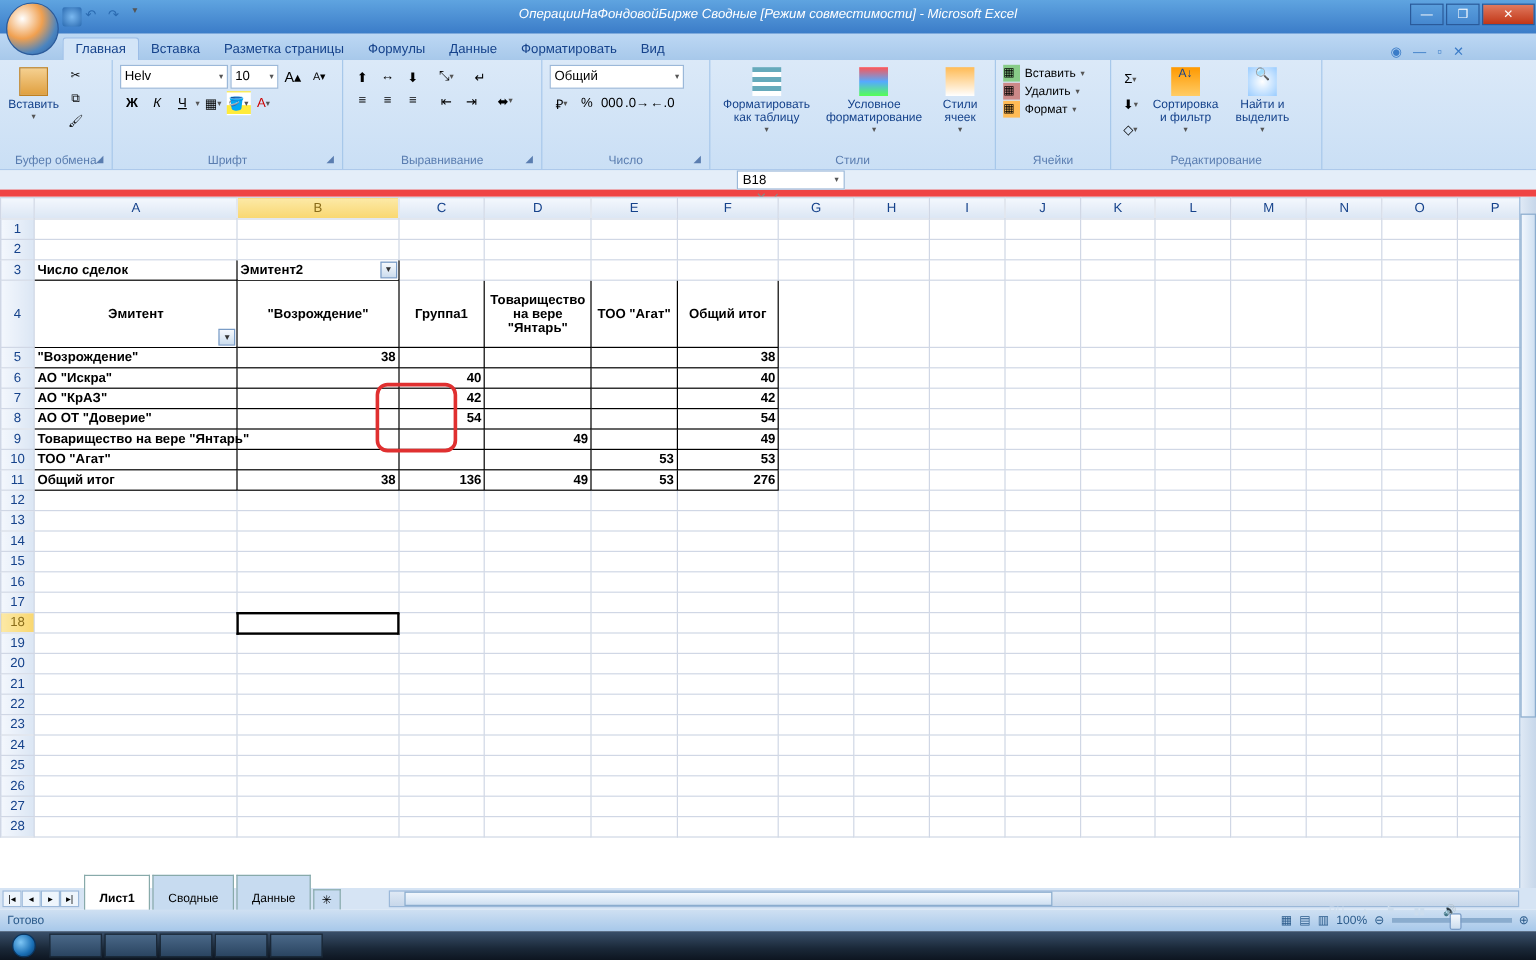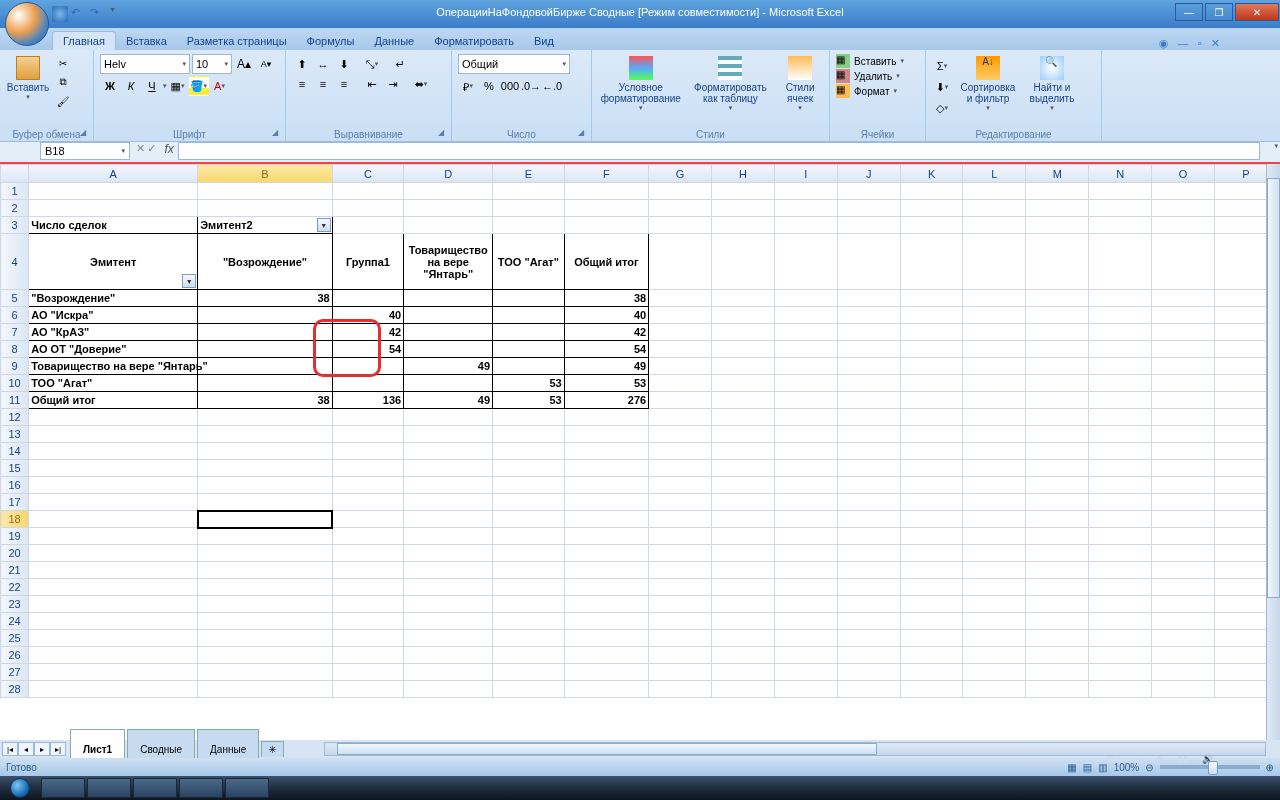--- a/index.html
+++ b/index.html
@@ -3,21 +3,21 @@
 <meta charset="utf-8">
 <style>
 * { margin:0; padding:0; box-sizing:border-box; font-family:Tahoma,Arial,sans-serif; }
 body { width:1280px; height:800px; overflow:hidden; background:#fff; position:relative; }
 
 
 .titlebar { height:28px; background:linear-gradient(#5fa4e0,#3b7cc8); display:flex; align-items:center; font-size:11px; color:#fff; position:relative; }
 .titlebar .left { display:flex; align-items:center; padding-left:4px; }
 .qat { display:flex; gap:3px; padding-left:4px; }
 .qat span { width:16px; height:16px; }
-.title-text { position:absolute; left:0; right:0; text-align:center; top:6px; pointer-events:none; }
+.title-text { position:absolute; left:0; right:0; text-align:center; top:6px; pointer-events:none;font-style:italic; }
 .win-controls { position:absolute; right:0; top:0; display:flex; }
 .win-btn { width:28px; height:18px; border:1px solid #2a5a9a; margin:3px 1px; display:flex; align-items:center; justify-content:center; font-size:10px; color:#fff; }
 .close-btn { width:44px; background:linear-gradient(#e07a5f,#c23616); }
 
 
 .office-circle { position:absolute; left:5px; top:2px; width:44px; height:44px; border-radius:50%; background:radial-gradient(circle at 30% 30%,#fff,#f0a050 40%,#4a84c0 70%,#2a5a9a); border:1px solid #2a5a9a; z-index:10; }
 
 
 .ribbon-tabs { height:22px; background:linear-gradient(#bdd8f4,#a7c8ea); display:flex; align-items:end; padding-left:52px; font-size:11px; color:#15428b; }
 .ribbon-tab { padding:3px 10px; cursor:default; }
@@ -39,21 +39,21 @@
 .font-select { width:90px; height:20px; background:#fff; border:1px solid #9bb8d9; font-size:11px; padding:1px 3px; display:flex; align-items:center; justify-content:space-between; }
 .size-select { width:40px; height:20px; background:#fff; border:1px solid #9bb8d9; font-size:11px; padding:1px 3px; display:flex; align-items:center; justify-content:space-between; }
 .btn-row { display:flex; gap:1px; }
 .tb { width:20px; height:20px; border:1px solid transparent; display:flex; align-items:center; justify-content:center; font-size:11px; }
 
 .num-select { width:112px; height:20px; background:#fff; border:1px solid #9bb8d9; font-size:11px; padding:1px 3px; display:flex; align-items:center; justify-content:space-between; }
 
 .dialog-launcher { position:absolute; right:1px; bottom:1px; width:12px; height:12px; font-size:8px; color:#5a7db0; }
 
 
-.formula-row { height:22px; background:#e4eef9; border-bottom:2px solid #ef4444; display:flex; align-items:flex-start; font-size:11px; }
+.formula-row { height:22px; background:#e4eef9; border-bottom:6px solid #ef4444; display:flex; align-items:center; font-size:11px;flex-direction:column; }
 .name-box { width:90px; height:18px; background:#fff; border:1px solid #9bb8d9; margin:0 2px 0 40px; padding:1px 4px; display:flex; align-items:center; justify-content:space-between; }
 .fb-btns { display:flex; gap:2px; padding:0 4px; color:#888; }
 .formula-bar { flex:1; height:18px; background:#fff; border:1px solid #9bb8d9; margin-right:14px; }
 .fx { font-style:italic; font-size:12px; color:#555; padding:0 4px; }
 
 
 .sheet-wrap { position:absolute; top:164px; left:0; right:0; bottom:60px; overflow:hidden; background:#fff; }
 .sheet { border-collapse:collapse; table-layout:fixed; font-size:11px; font-family:Helv,Arial,sans-serif; width:1278px; }
 .sheet th, .sheet td { border:1px solid #d0d7e5; height:17px; padding:0 2px; white-space:nowrap; overflow:hidden; }
 .sheet thead th { background:linear-gradient(#f3f7fd,#dbe6f4); color:#15428b; font-weight:normal; text-align:center; height:18px; }
@@ -224,28 +224,28 @@
         <div class="tb">.0→</div>
         <div class="tb">←.0</div>
       </div>
     </div>
     <div class="ribbon-group-label">Число</div>
     <div class="dialog-launcher">◢</div>
   </div>
 
   <div class="ribbon-group" style="width:238px">
     <div class="group-body">
+      <div class="big-btn" style="width:86px">
+        <div class="ico" style="background:repeating-linear-gradient(#6ab 0 4px,#fff 4px 8px)"></div>
+        <span>Форматировать как таблицу</span>
+          <span class="dd">▾</span>
+      </div>
       <div class="big-btn" style="width:90px">
         <div class="ico" style="background:linear-gradient(#f55,#5af,#5f5)"></div>
         <span>Условное форматирование</span>
-          <span class="dd">▾</span>
-      </div>
-      <div class="big-btn" style="width:86px">
-        <div class="ico" style="background:repeating-linear-gradient(#6ab 0 4px,#fff 4px 8px)"></div>
-        <span>Форматировать как таблицу</span>
           <span class="dd">▾</span>
       </div>
       <div class="big-btn" style="width:50px">
         <div class="ico" style="background:linear-gradient(#fb5,#fff)"></div>
         <span>Стили ячеек</span>
           <span class="dd">▾</span>
       </div>
     </div>
     <div class="ribbon-group-label">Стили</div>
   </div>

